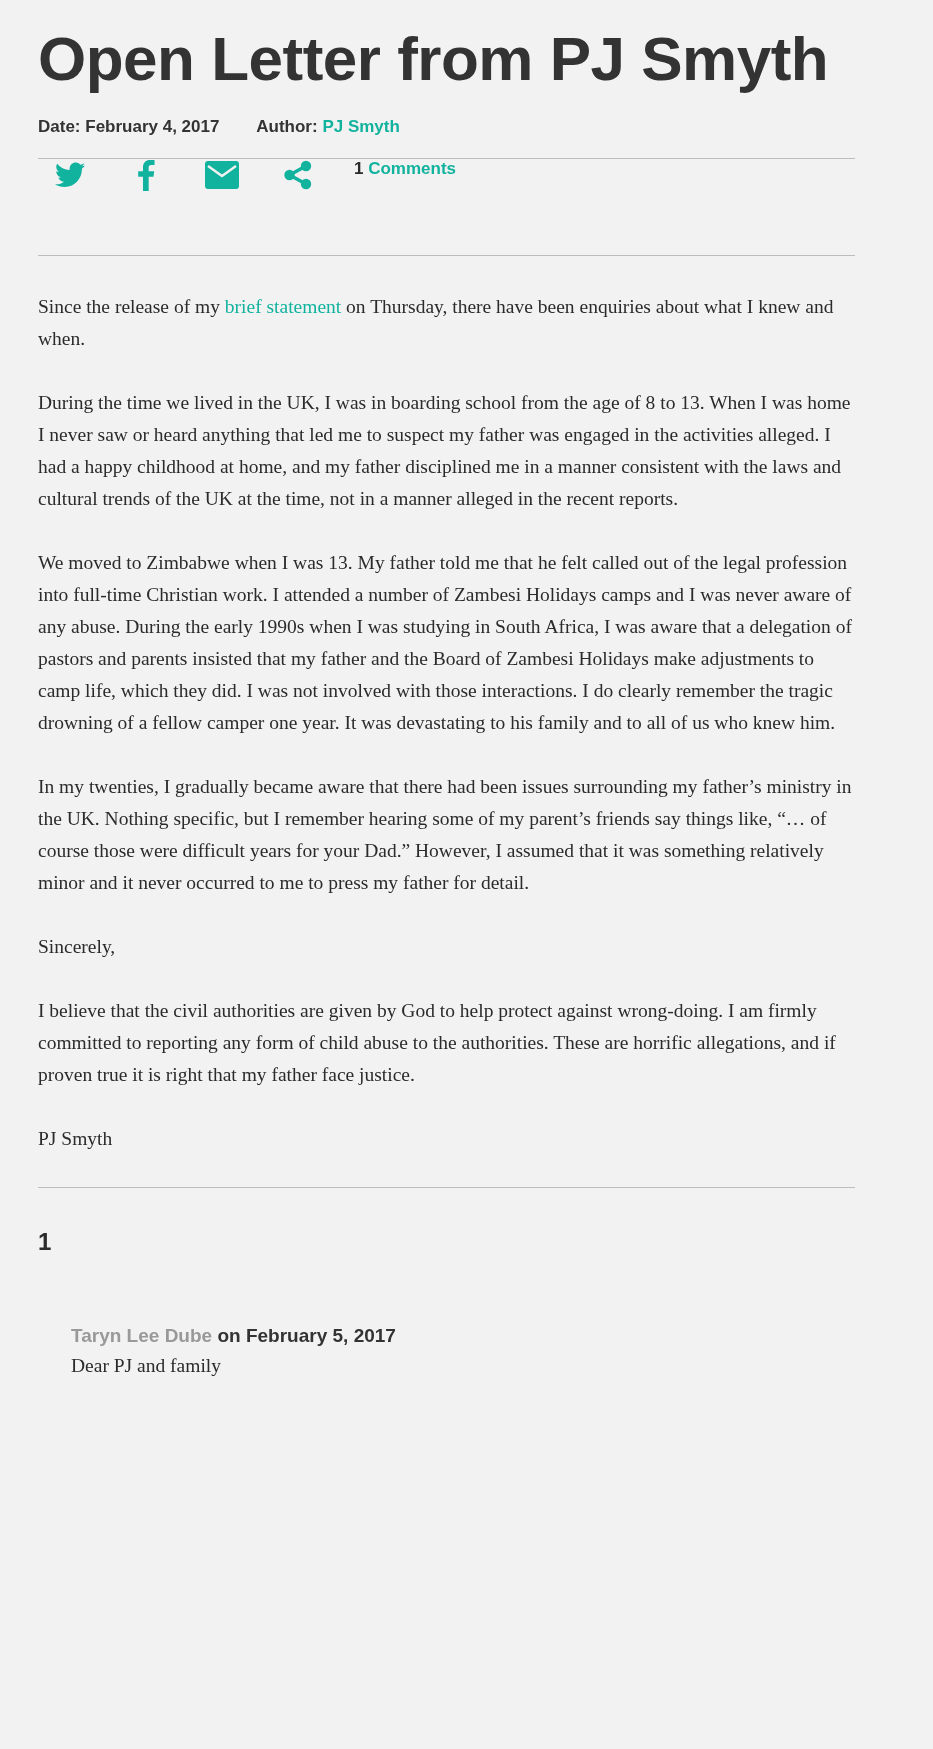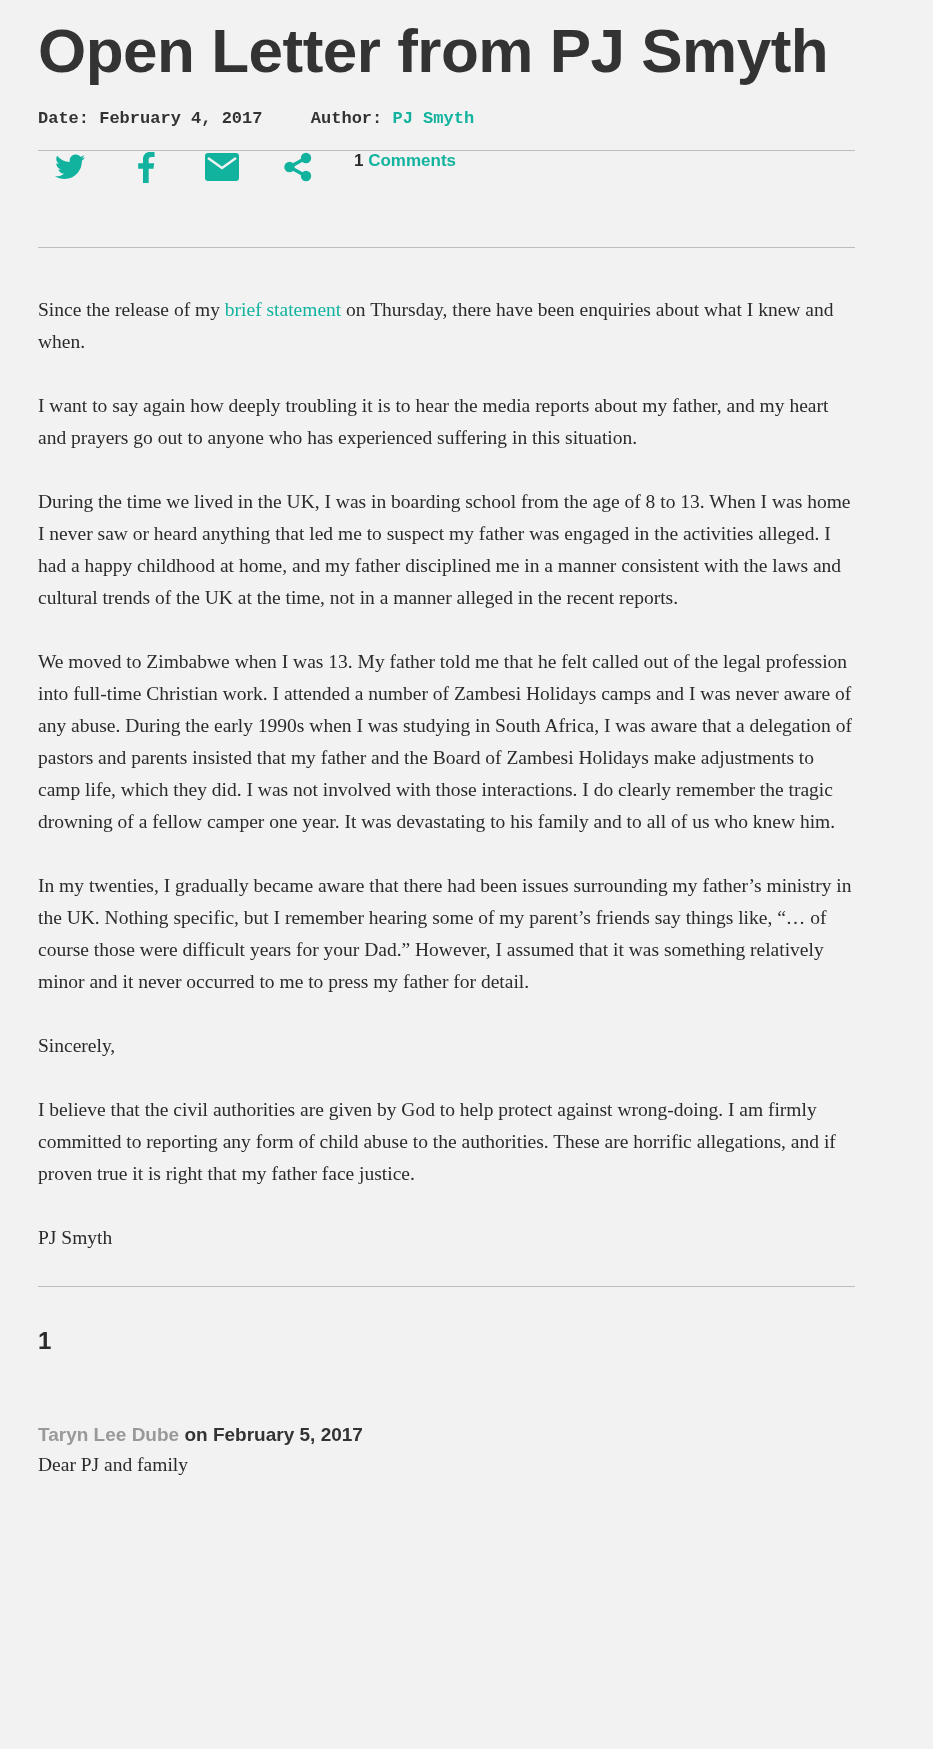--- a/index.html
+++ b/index.html
@@ -11,26 +11,26 @@
     color: #2b2b2b;
   }
   .wrap { position: relative; margin-left: 38px; width: 817px; }
   .title {
     font-family: "Liberation Sans", sans-serif;
     font-weight: 700;
     font-size: 62px;
     line-height: 1;
     color: #333333;
     margin: 0;
-    padding-top: 20px;
+    padding-top: 28px;
     letter-spacing: -0.5px;
     white-space: nowrap;
   }
   .meta {
-    font-family: Liberation Mono, monospace;
+    font-family: Liberation Sans, sans-serif;
     font-weight: 700;
     font-size: 17px;
     color: #333;
     margin-top: 27px;
     height: 22px;
   }
   .meta .sep { display: inline-block; width: 28px; }
   .meta a { color: #12b39e; text-decoration: none; }
   hr.rule { border: 0; border-top: 1.5px solid #bdbdbd; margin: 0; }
   .rule1 { margin-top: 19px !important; }
@@ -50,37 +50,38 @@
     font-weight: 700;
     font-size: 17px;
     color: #2b2b2b;
   }
   .comments-link a { color: #12b39e; text-decoration: none; }
   .body-text {
     font-family: "Liberation Serif", serif;
     font-size: 19.5px;
     line-height: 32px;
     color: #2b2b2b;
-    margin-top: 46px;
+    margin-top: 35px;
   }
   .body-text p { margin: 0 0 32px 0; }
   .body-text a { color: #12b39e; text-decoration: none; }
   .rule2 { margin-top: 0 !important; }
   .comment-heading {
     font-family: "Liberation Sans", sans-serif;
     font-weight: 700;
     margin-top: 40px;
     height: 50px;
     display: flex;
     align-items: baseline;
   }
   .comment-heading .count { font-size: 24px; color: #2b2b2b; margin-right: 6px; }
   .comment-heading .label { font-size: 36px; color: #12b39e; }
   .comment {
     margin-top: 44px;
+    margin-left: 33px;
   }
   .comment .head {
     font-family: "Liberation Sans", sans-serif;
     font-weight: 700;
     font-size: 19px;
     color: #333;
     line-height: 28px;
   }
   .comment .head .author { color: #999999; }
   .comment .text {
@@ -134,21 +135,20 @@
     <span class="comments-link">
       <span>1</span>
       <a href="#">Comments</a>
     </span>
   </div>
 
   <hr class="rule">
 
   <div class="body-text">
     <p><span>Since the release of my </span><a href="#">brief statement</a><span> on Thursday, there have been enquiries about what I knew and when.</span></p>
-    <p>I want to say again how deeply troubling it is to hear the media reports about my father, and my heart and prayers go out to anyone who has experienced suffering in this situation.</p>
     <p>During the time we lived in the UK, I was in boarding school from the age of 8 to 13. When I was home I never saw or heard anything that led me to suspect my father was engaged in the activities alleged. I had a happy childhood at home, and my father disciplined me in a manner consistent with the laws and cultural trends of the UK at the time, not in a manner alleged in the recent reports.</p>
     <p>We moved to Zimbabwe when I was 13. My father told me that he felt called out of the legal profession into full-time Christian work. I attended a number of Zambesi Holidays camps and I was never aware of any abuse. During the early 1990s when I was studying in South Africa, I was aware that a delegation of pastors and parents insisted that my father and the Board of Zambesi Holidays make adjustments to camp life, which they did. I was not involved with those interactions. I do clearly remember the tragic drowning of a fellow camper one year. It was devastating to his family and to all of us who knew him.</p>
     <p>In my twenties, I gradually became aware that there had been issues surrounding my father’s ministry in the UK. Nothing specific, but I remember hearing some of my parent’s friends say things like, “… of course those were difficult years for your Dad.” However, I assumed that it was something relatively minor and it never occurred to me to press my father for detail.</p>
     <p>Sincerely,</p>
     <p>I believe that the civil authorities are given by God to help protect against wrong-doing. I am firmly committed to reporting any form of child abuse to the authorities. These are horrific allegations, and if proven true it is right that my father face justice.</p>
     <p>PJ Smyth</p>
   </div>
 
   <hr class="rule rule2">
 

